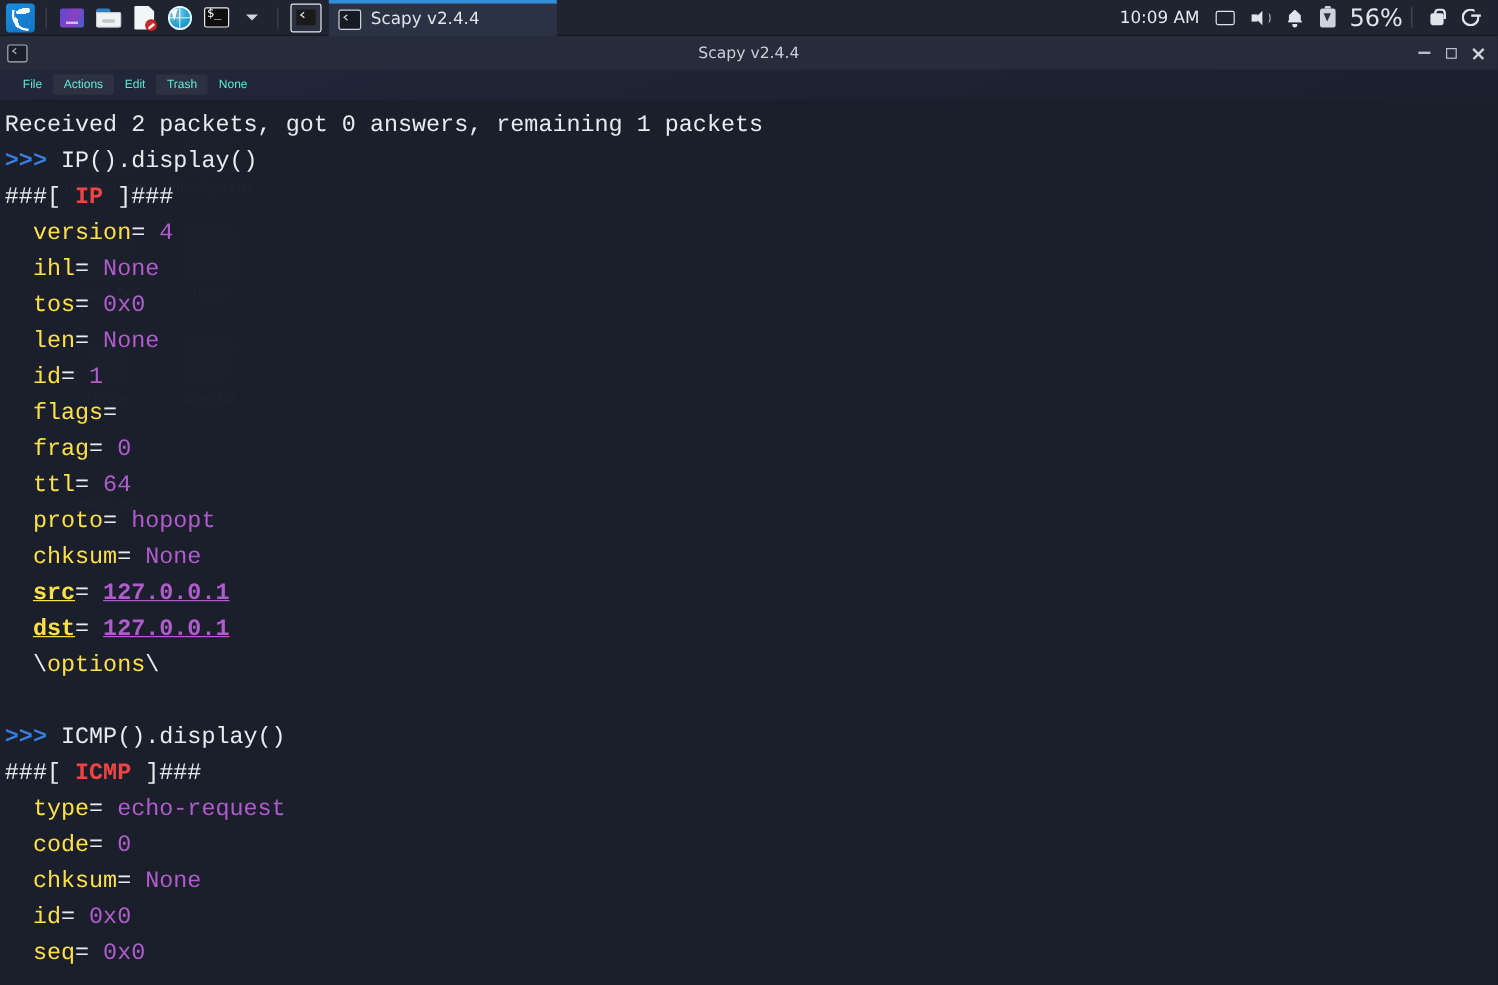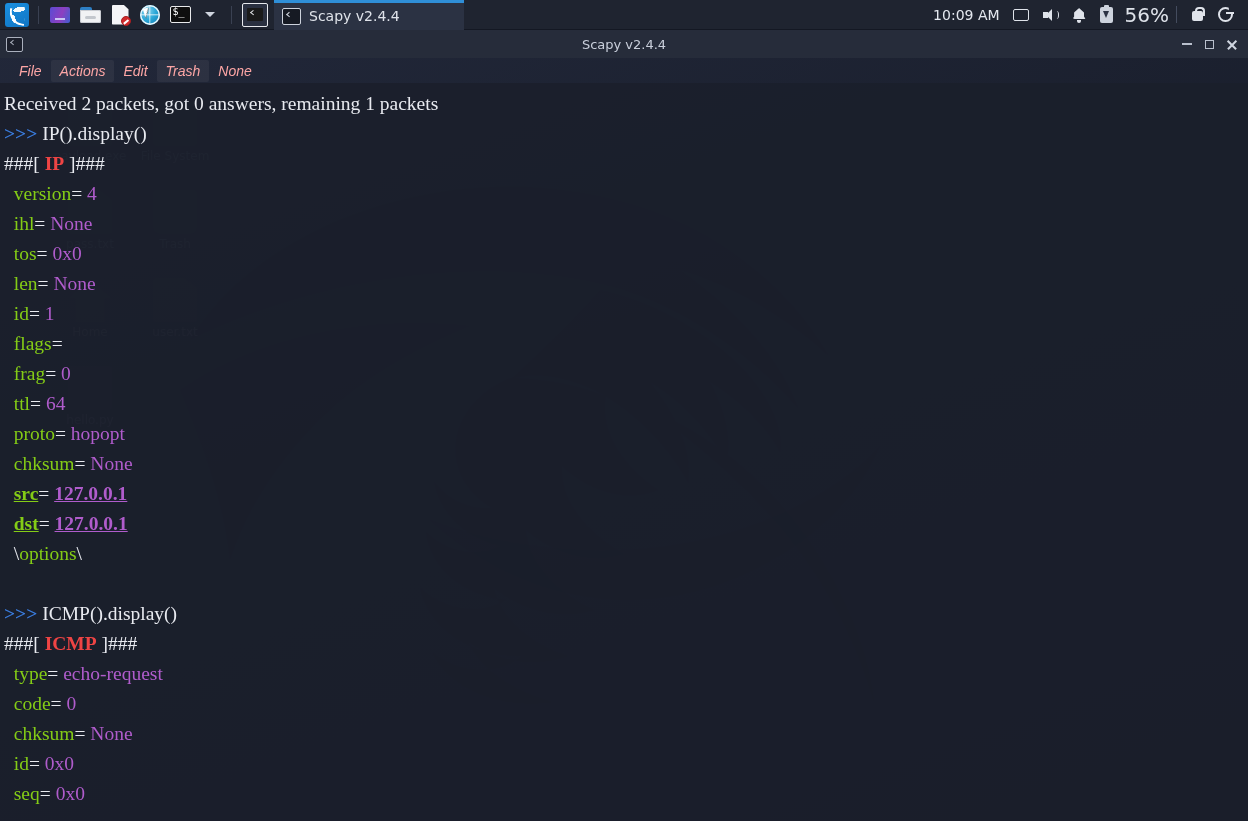--- a/index.html
+++ b/index.html
@@ -291,42 +291,41 @@
   .tb-close::before,.tb-close::after{
     content:"";position:absolute;left:0;top:5px;width:12px;height:1.6px;background:#cfd5e0;
   }
   .tb-close::before{transform:rotate(45deg);} .tb-close::after{transform:rotate(-45deg);}
 
   #menubar{
     height:25px; display:flex; align-items:center;
     padding-left:10px; gap:0;
   }
   .menu-item{
-    color:#fca5a5; font-size:14px; padding:3px 9px; cursor:pointer;
+    color:#5eead4; font-size:10px; padding:3px 9px; cursor:pointer;
     font-family:"Liberation Sans", sans-serif;
-    font-style:italic;
   }
   .menu-item.hl{ background:rgba(255,255,255,.055); border-radius:2px; }
 
   #term-body{
     position:absolute; top:53px; left:0; right:0; bottom:0;
     background:rgba(27,31,43,0.90);
     padding: 6px 4px 0 4px;
-    font-family:Liberation Serif, serif;
+    font-family:Liberation Mono, monospace;
     font-size:19.5px;
     line-height:30px;
     color:#e6e8ee;
     white-space:pre;
     overflow:hidden;
   }
   .ln { height:30px; }
   .c-white { color:#e8eaf0; }
   .c-prompt { color:#3a7de0; font-weight:bold; }
   .c-red { color:#ef4444; font-weight:bold; }
-  .c-field { color:#84cc16;margin-top:6px; }
+  .c-field { color:#fde047;margin-top:6px; }
   .c-val { color:#b05ccc; }
   .c-eq { color:#e8eaf0; }
   .u-bold { font-weight:bold; text-decoration:underline; }
 </style>
 </head>
 <body>
 
 <div id="desktop">
   <div class="dragon-wm dragon-body">
     <svg viewBox="0 0 760 620" xmlns="http://www.w3.org/2000/svg">

